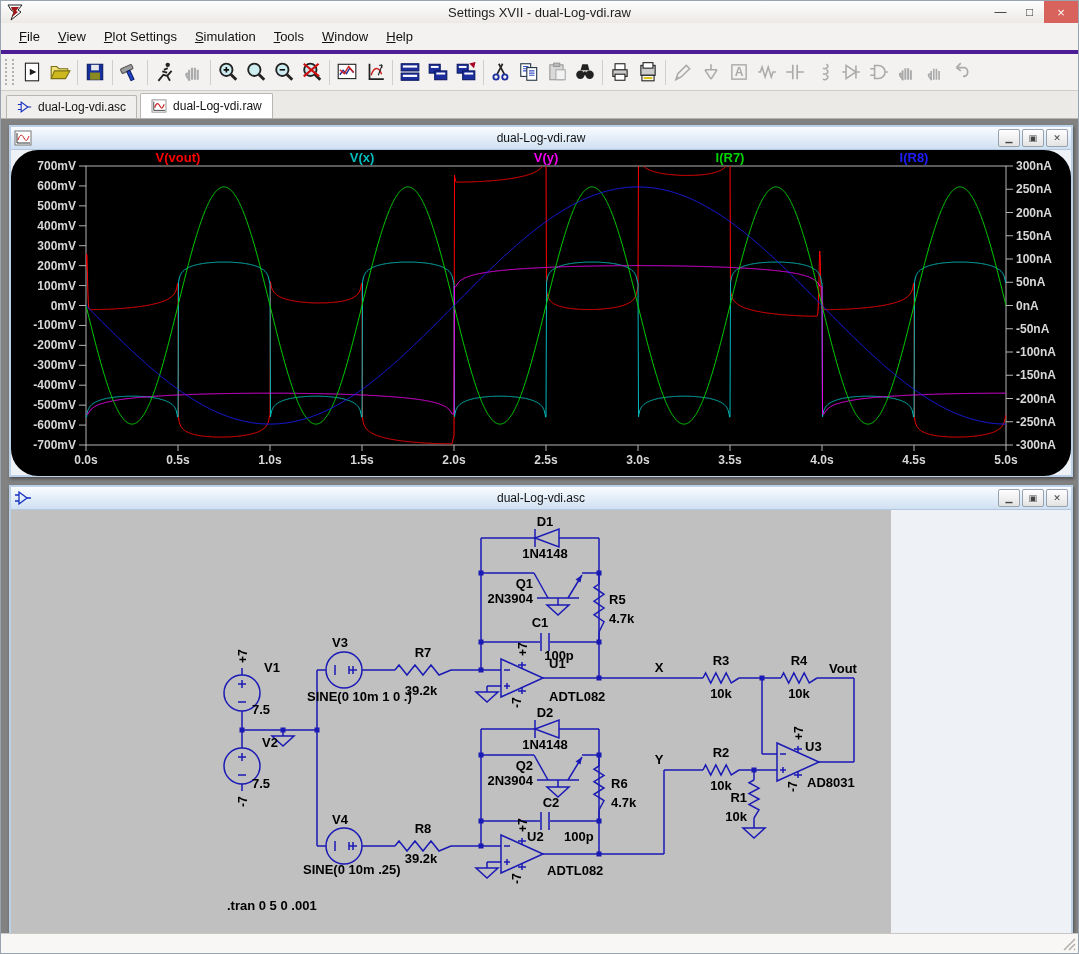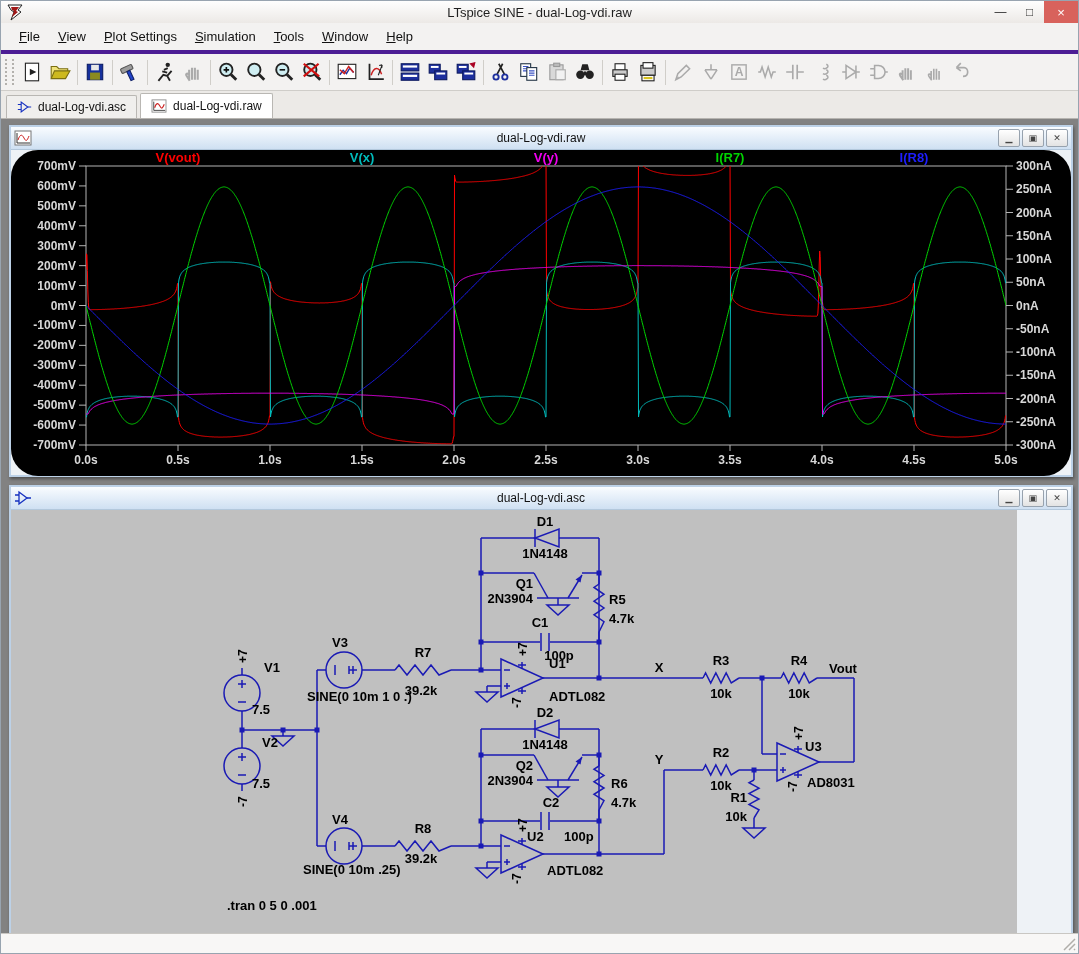--- a/index.html
+++ b/index.html
@@ -41,21 +41,21 @@
 </style>
 </head>
 <body>
 
 <div class="app">
   <div class="titlebar">
     <svg class="applogo" viewBox="0 0 20 18">
       <path d="M2 2h14l-4 5 3 2-10 8 3-8-3-2z" fill="#fff" stroke="#222" stroke-width="1"></path>
       <path d="M5 4h8l-3 4 2 1-6 5 2-6-2-1z" fill="#a01818"></path>
     </svg>
-    <div class="tb-title">LTspice SINE - dual-Log-vdi.raw</div>
+    <div class="tb-title">Settings XVII - dual-Log-vdi.raw</div>
     <div class="winctl">
       <div class="wbtn">—</div>
       <div class="wbtn">□</div>
       <div class="wbtn close">×</div>
     </div>
   </div>
 
   <div class="menubar" id="menubar">
       <span class="mi"><u>F</u>ile</span>
       <span class="mi"><u>V</u>iew</span>
@@ -421,21 +421,21 @@
           <path d="M5 2v12l8-6z" fill="none" stroke="#1530c0" stroke-width="1.3"></path>
           <path d="M1 5h4M1 11h4M13 8h4" stroke="#1530c0" stroke-width="1.3"></path>
         </svg>
         <div class="ct-text">dual-Log-vdi.asc</div>
         <div class="cbtns">
           <div class="cbtn">▁</div>
           <div class="cbtn">▣</div>
           <div class="cbtn">✕</div>
         </div>
       </div>
-      <div class="schemwrap" id="schemwrap" style="width:1006px;height:426px;"><svg width="1060" height="426" viewBox="0 0 1060 426">
+      <div class="schemwrap" id="schemwrap" style="width:880px;height:426px;"><svg width="1060" height="426" viewBox="0 0 1060 426">
             <g>
               <line x1="470" y1="28" x2="524" y2="28" stroke="#1a1ab4" stroke-width="1.5"></line>
               <line x1="548" y1="28" x2="588" y2="28" stroke="#1a1ab4" stroke-width="1.5"></line>
               <line x1="470" y1="28" x2="470" y2="160" stroke="#1a1ab4" stroke-width="1.5"></line>
               <line x1="588" y1="28" x2="588" y2="168" stroke="#1a1ab4" stroke-width="1.5"></line>
               <line x1="470" y1="63" x2="523" y2="63" stroke="#1a1ab4" stroke-width="1.5"></line>
               <line x1="571" y1="63" x2="588" y2="63" stroke="#1a1ab4" stroke-width="1.5"></line>
               <line x1="470" y1="132" x2="529" y2="132" stroke="#1a1ab4" stroke-width="1.5"></line>
               <line x1="539" y1="132" x2="588" y2="132" stroke="#1a1ab4" stroke-width="1.5"></line>
               <line x1="351" y1="160" x2="384" y2="160" stroke="#1a1ab4" stroke-width="1.5"></line>

